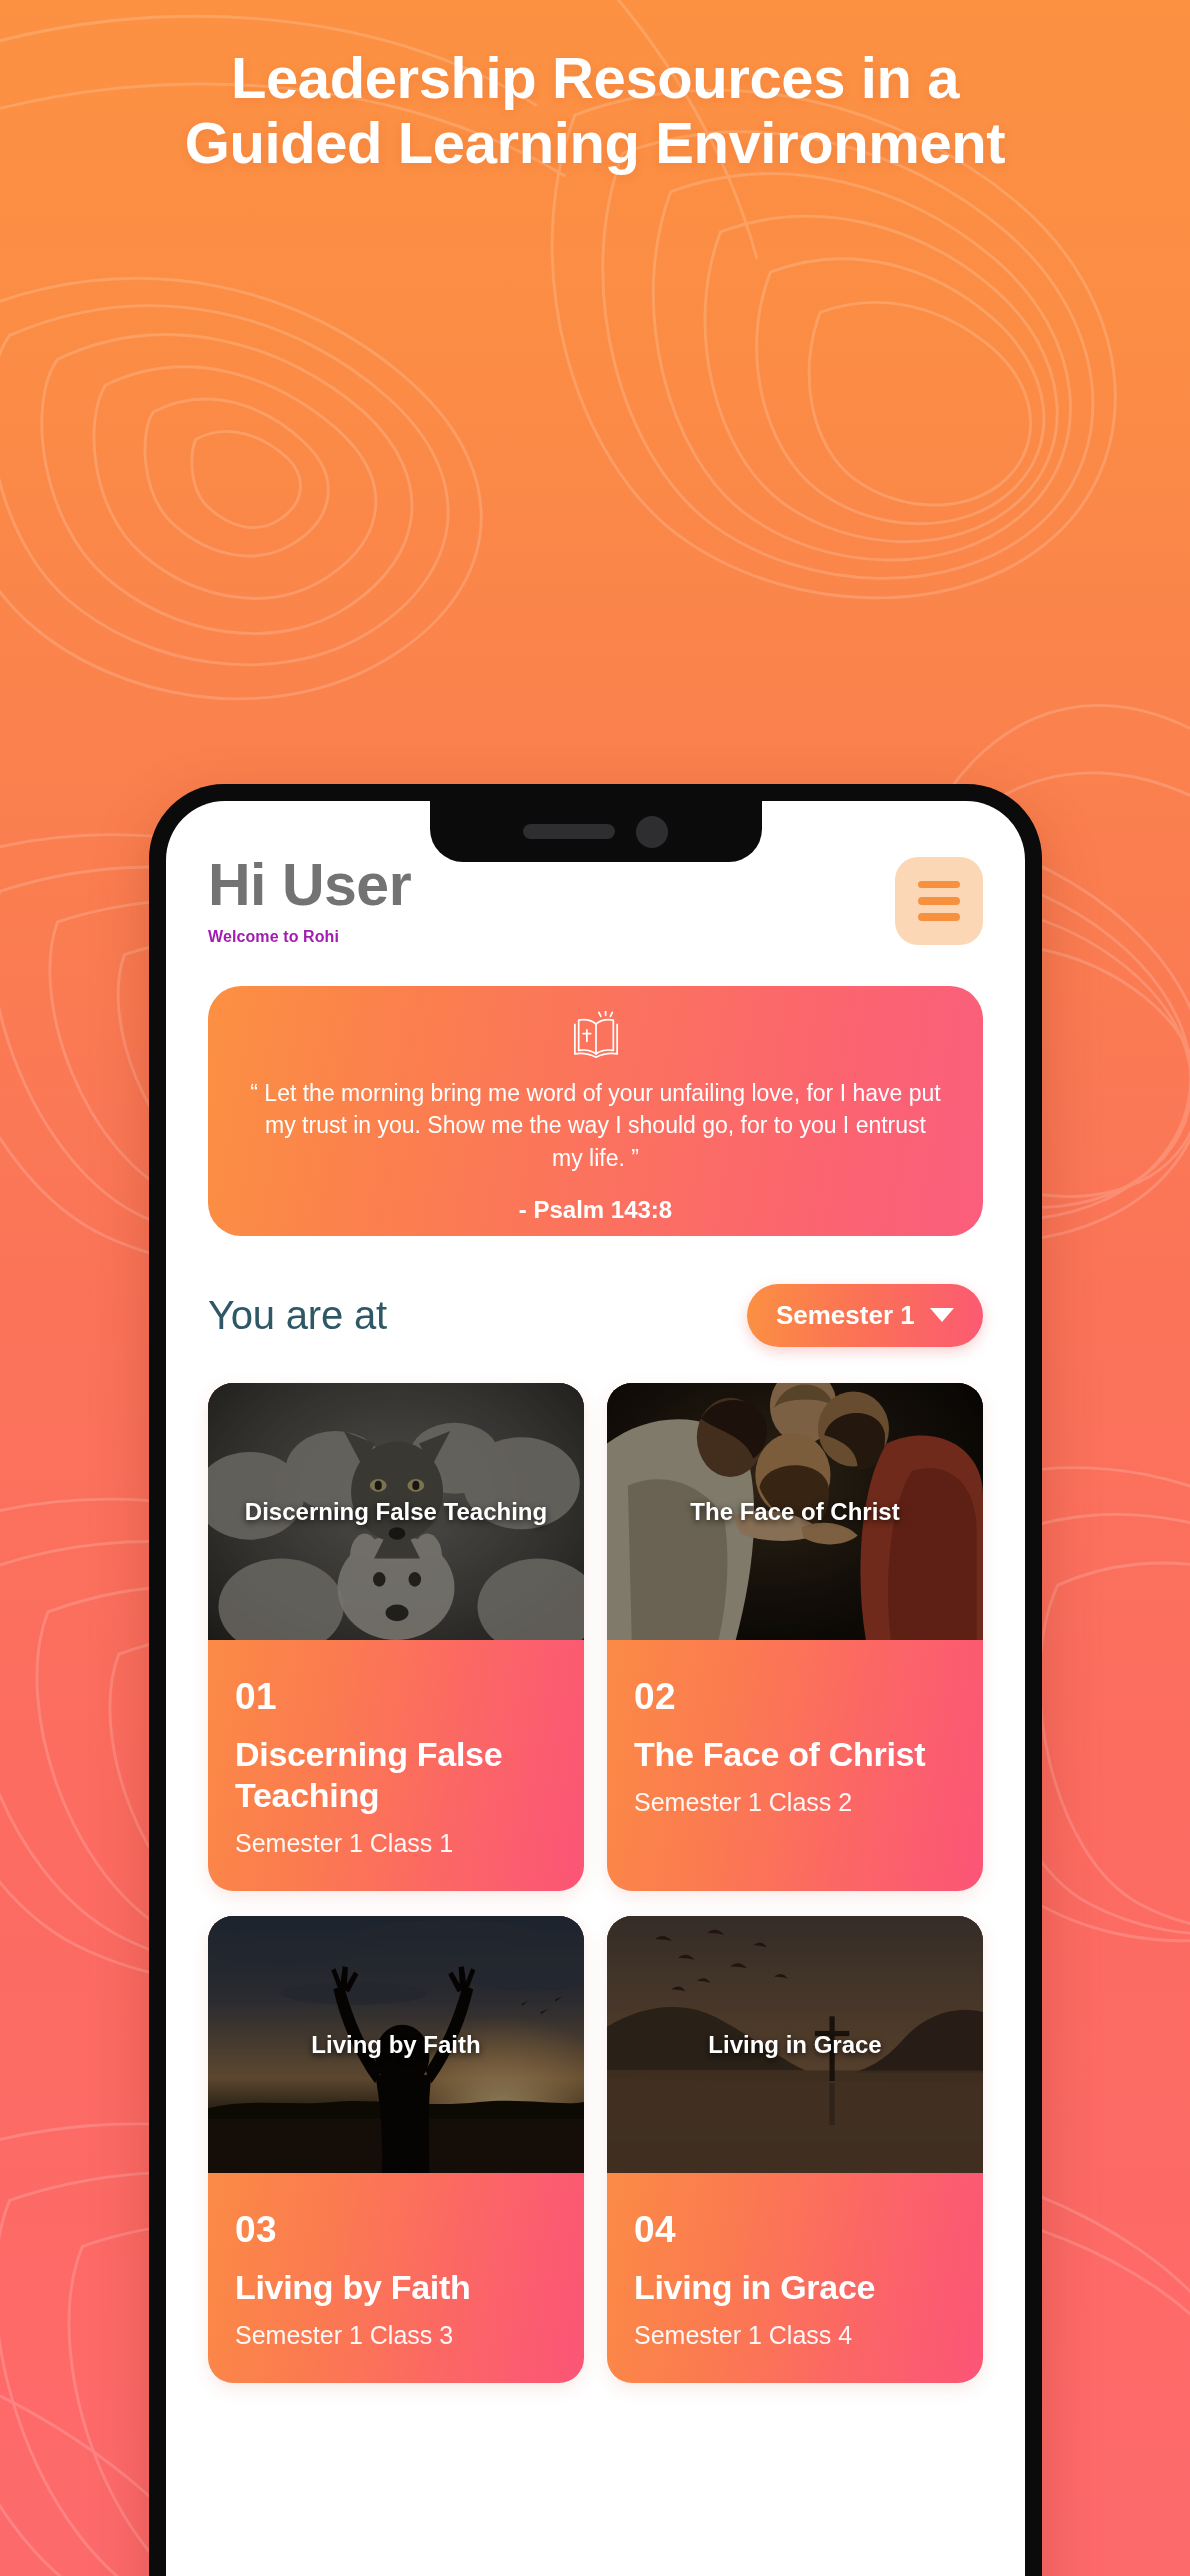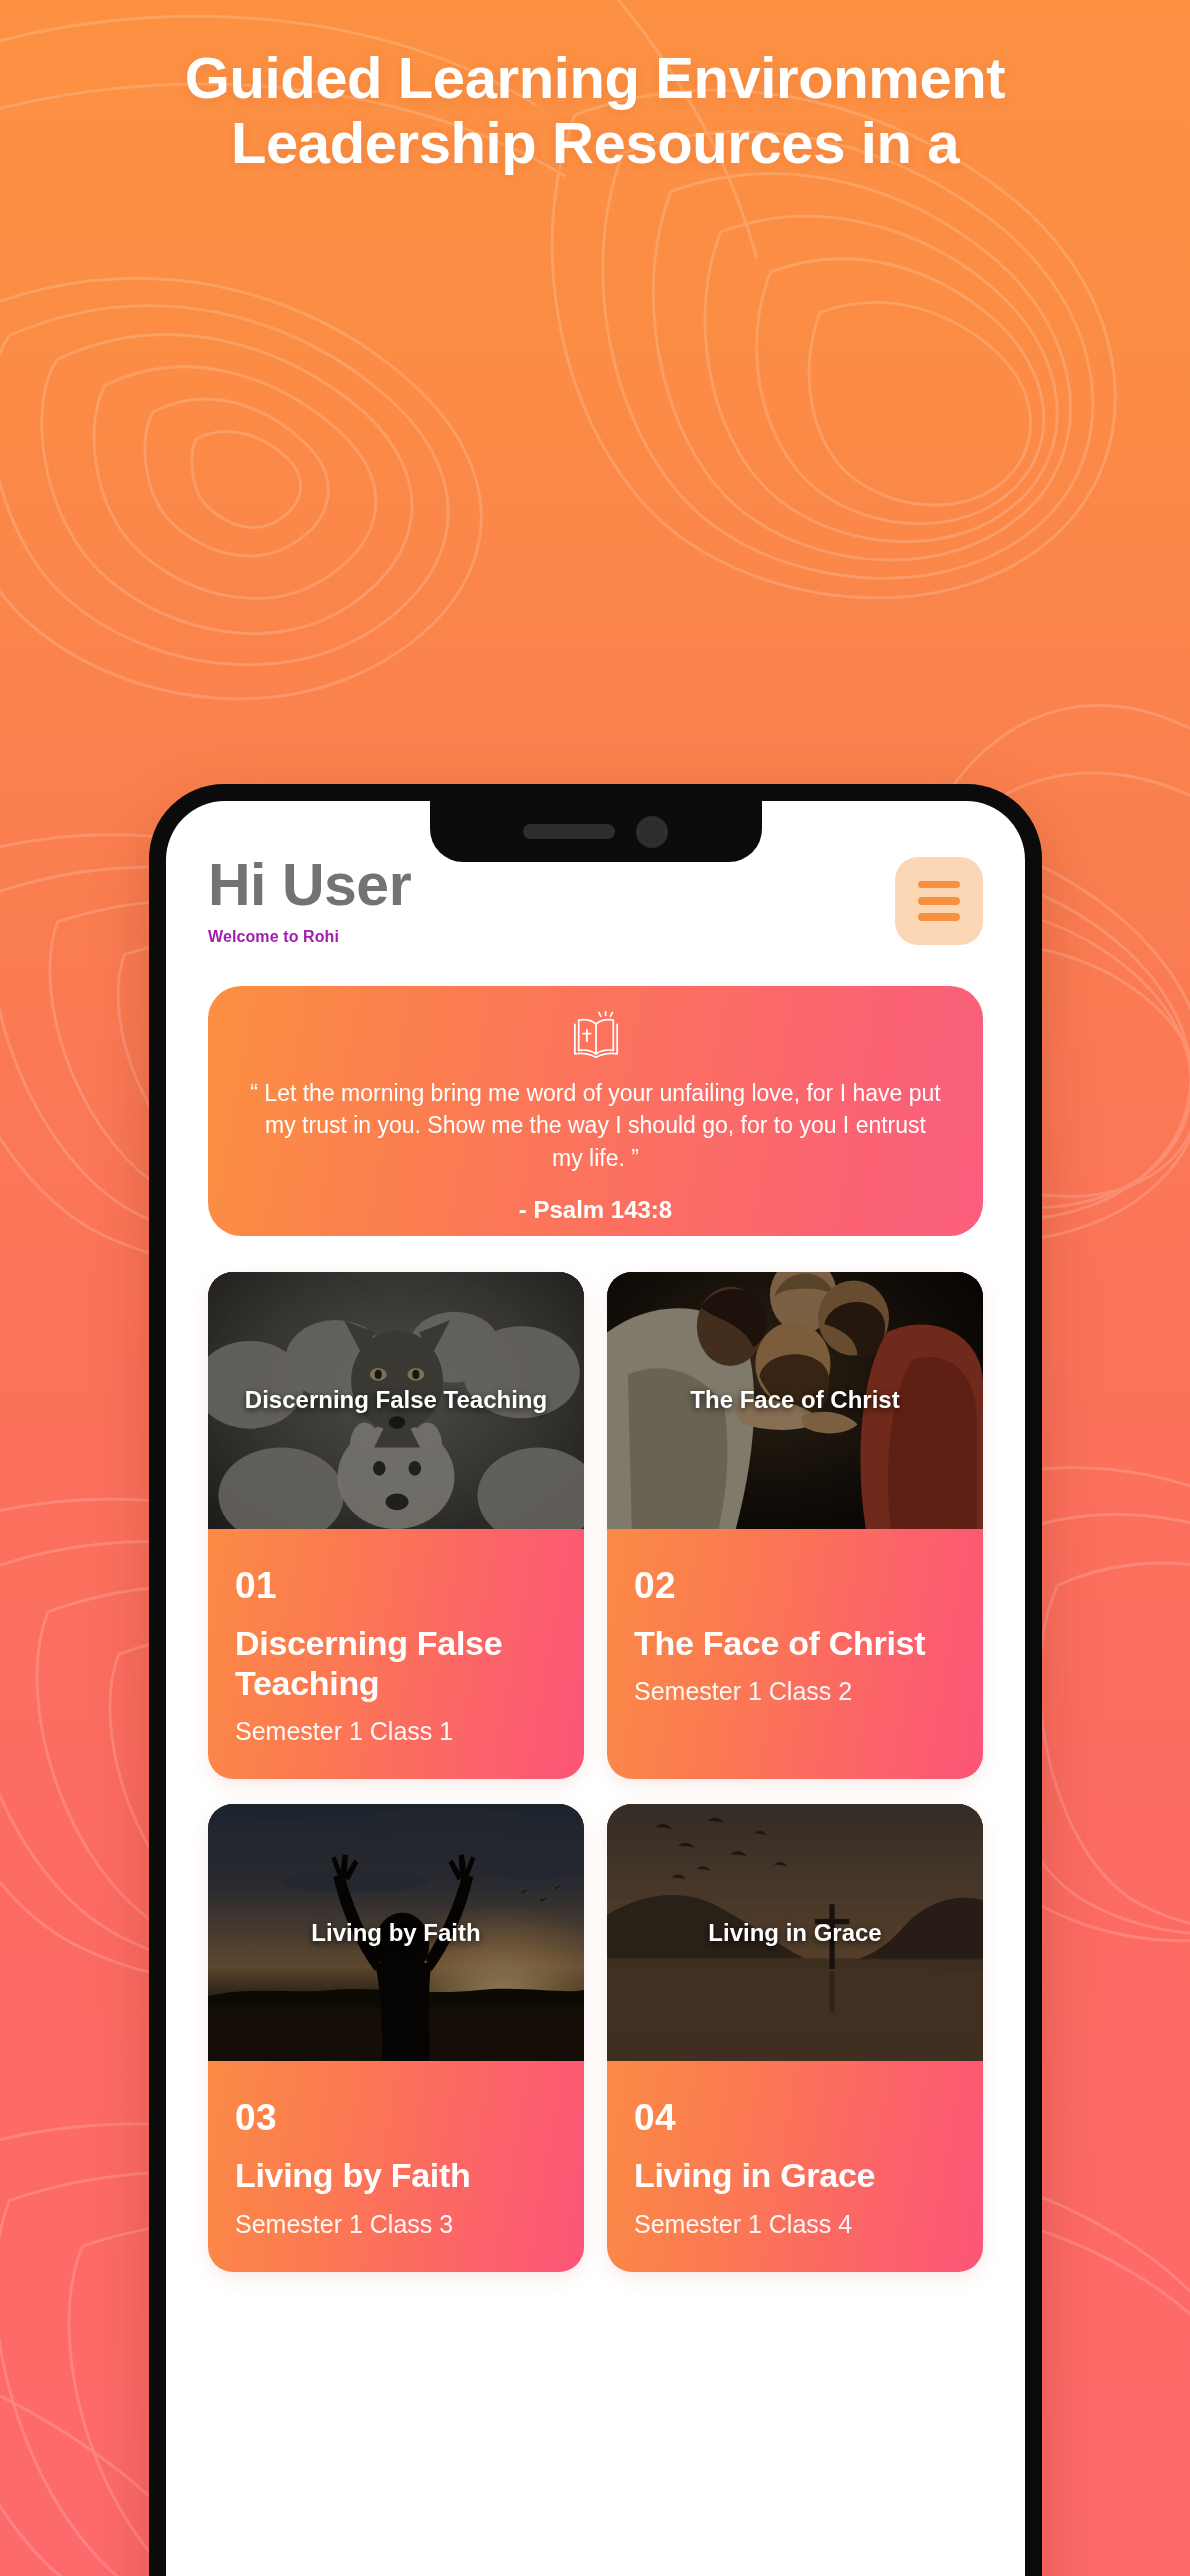--- a/index.html
+++ b/index.html
@@ -328,22 +328,22 @@
         <path d="M1242,760 C1120,700 1020,760 970,860"></path>
         <path d="M1242,830 C1110,770 1000,832 950,936"></path>
         <path d="M440,1380 C560,1320 700,1360 790,1450"></path>
         <path d="M460,1450 C580,1392 720,1432 812,1524"></path>
         <path d="M0,2500 C120,2560 200,2640 230,2688"></path>
       </g>
     </svg>
   </div>
 
   <h1 id="headline">
+    <span class="hl-line">Leadership Resources in a</span>
     <span class="hl-line">Guided Learning Environment</span>
-    <span class="hl-line">Leadership Resources in a</span>
   </h1>
 
   <div id="phone-frame">
     <div id="phone-screen">
 
       <div id="phone-notch">
         <div id="notch-speaker"></div>
         <div id="notch-camera"></div>
       </div>
 
@@ -371,20 +371,27 @@
                 <path d="M6 14 L6 44.5 C13 43.5 21 44.5 28 48 C35 44.5 43 43.5 50 44.5 L50 14"></path>
                 <path d="M18.5 19.5 L18.5 31.5 M14.5 23.5 L22.5 23.5"></path>
                 <path d="M33 5.5 L31 1.5 M38 4.5 L38 0.5 M43 5.5 L45 1.5"></path>
               </g>
             </svg>
           </div>
           <div id="verse-text">“ Let the morning bring me word of your unfailing love, for I have put my trust in you. Show me the way I should go, for to you I entrust my life. ”</div>
           <div id="verse-ref">- Psalm 143:8</div>
         </div>
 
+        <div id="section-row">
+          <div id="section-title">You are at</div>
+          <div id="semester-select">
+            <span>Semester 1</span>
+            <span class="caret"></span>
+          </div>
+        </div>
 
         <div id="course-grid">
 
           <div class="course-card">
             <div class="course-thumb">
               <div class="thumb-art">
                 <svg viewBox="0 0 360 270" preserveAspectRatio="xMidYMid slice" xmlns="http://www.w3.org/2000/svg">
                   <defs>
                     <radialGradient id="c1bg" cx="50%" cy="45%" r="75%">
                       <stop offset="0%" stop-color="#8a8882"></stop>

